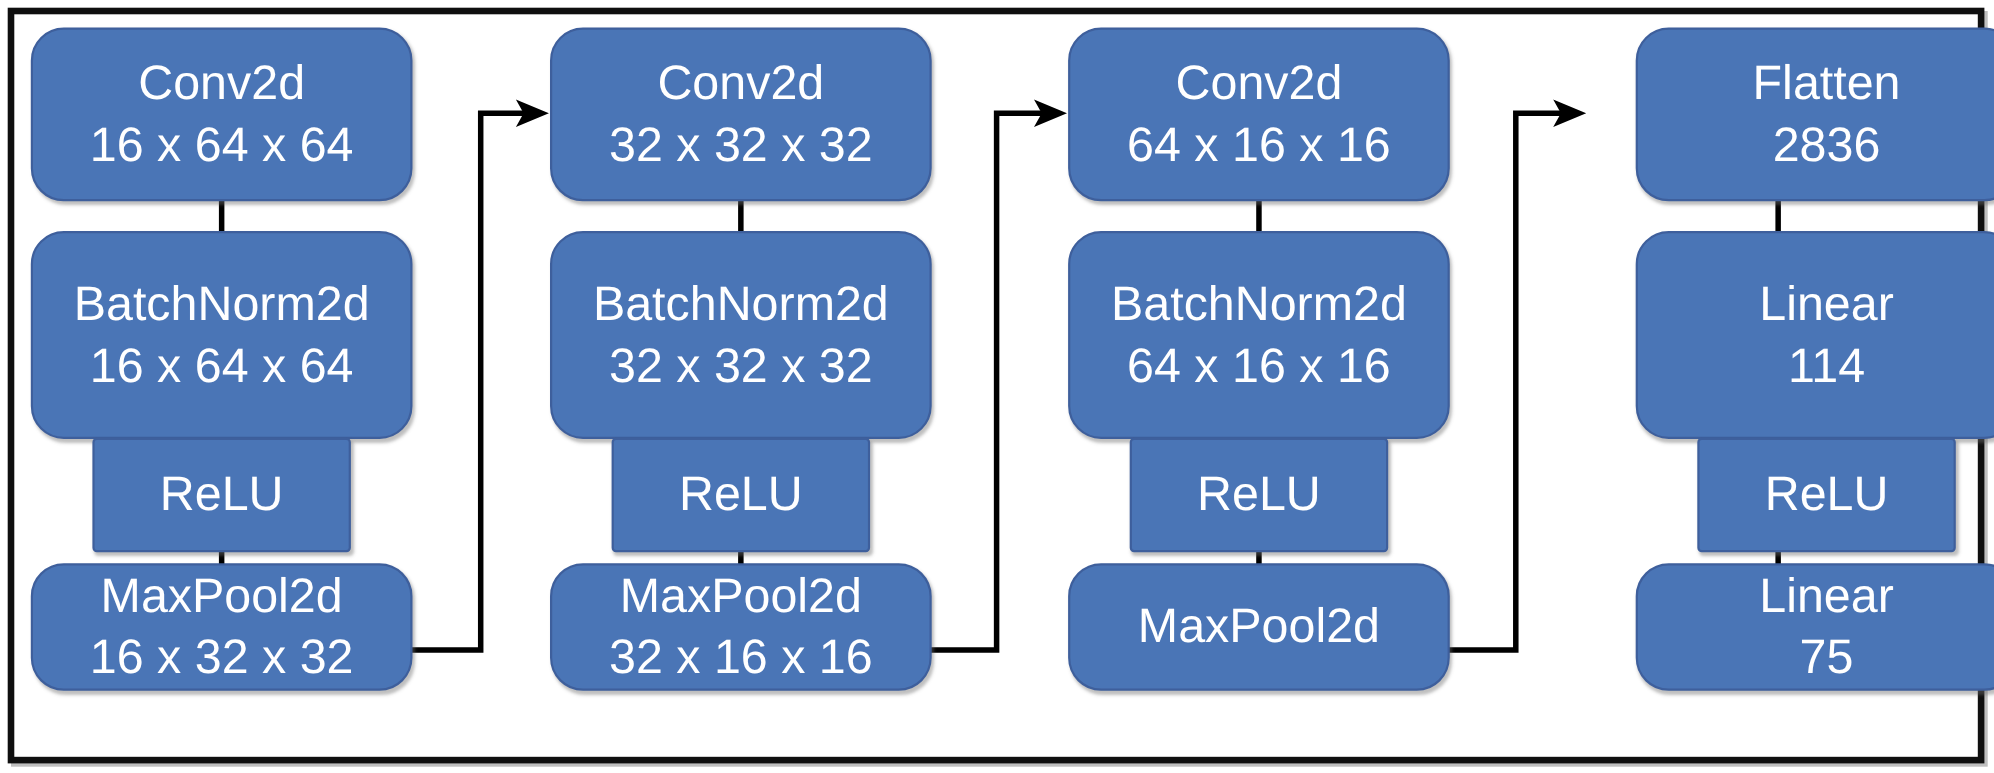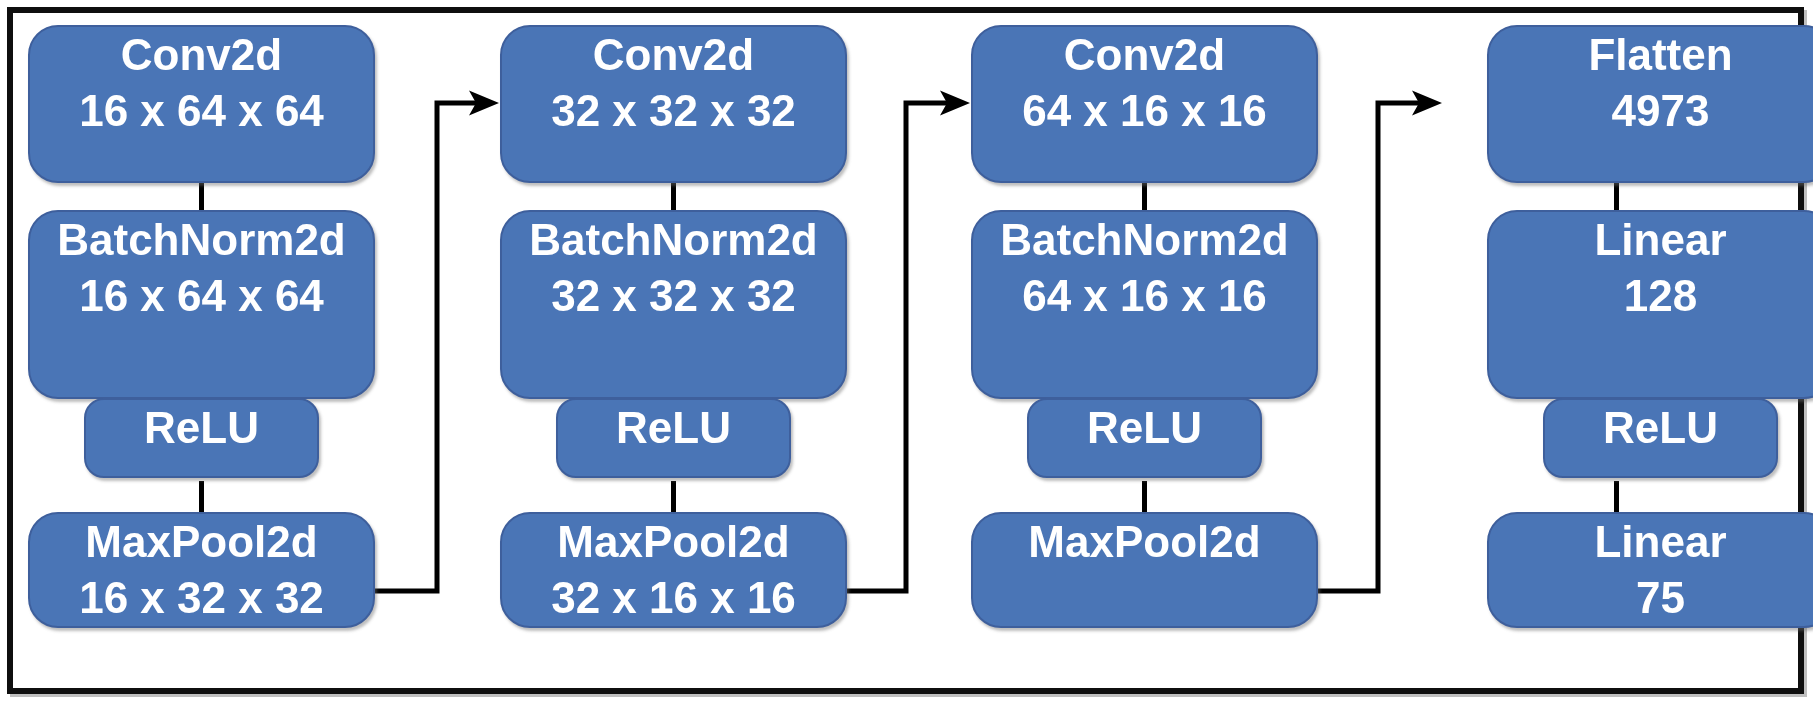--- a/index.html
+++ b/index.html
@@ -23,37 +23,38 @@
   .box {
     position:absolute;
     width:347px;
     background:#4a75b6;
     border:2px solid #3e5f9c;
     border-radius:30px;
     box-sizing:border-box;
     display:flex;
     flex-direction:column;
     align-items:center;
+    justify-content:center;
     color:#ffffff;
-    font-weight:bold;
+    font-weight:normal;
     font-size:44px;
     line-height:56px;
     text-align:center;
     box-shadow:2px 3px 3px rgba(110,110,110,0.45);
   }
   .c0 { left:28px; }
   .c1 { left:500px; }
   .c2 { left:971px; }
   .c3 { left:1443px;margin-left:44px; }
   .r0 { top:25px;  height:158px; }
   .r1 { top:210px; height:189px; }
   .r3 { top:512px; height:116px; }
   .relu {
-    top:398px; height:80px; width:235px;
-    border-radius:20px;
+    top:398px; height:104px; width:235px;
+    border-radius:4px;
     transform:translateX(56px);
   }
 </style>
 </head>
 <body>
 
 <div class="canvas">
 
   <div class="frame"></div>
 
@@ -128,25 +129,25 @@
   </div>
   <div class="box c2 relu">
     <div>ReLU</div>
   </div>
   <div class="box c2 r3">
     <div>MaxPool2d</div>
   </div>
 
   <div class="box c3 r0">
     <div>Flatten</div>
-    <div>4973</div>
+    <div>2836</div>
   </div>
   <div class="box c3 r1">
     <div>Linear</div>
-    <div>128</div>
+    <div>114</div>
   </div>
   <div class="box c3 relu">
     <div>ReLU</div>
   </div>
   <div class="box c3 r3">
     <div>Linear</div>
     <div>75</div>
   </div>
 
 </div>

